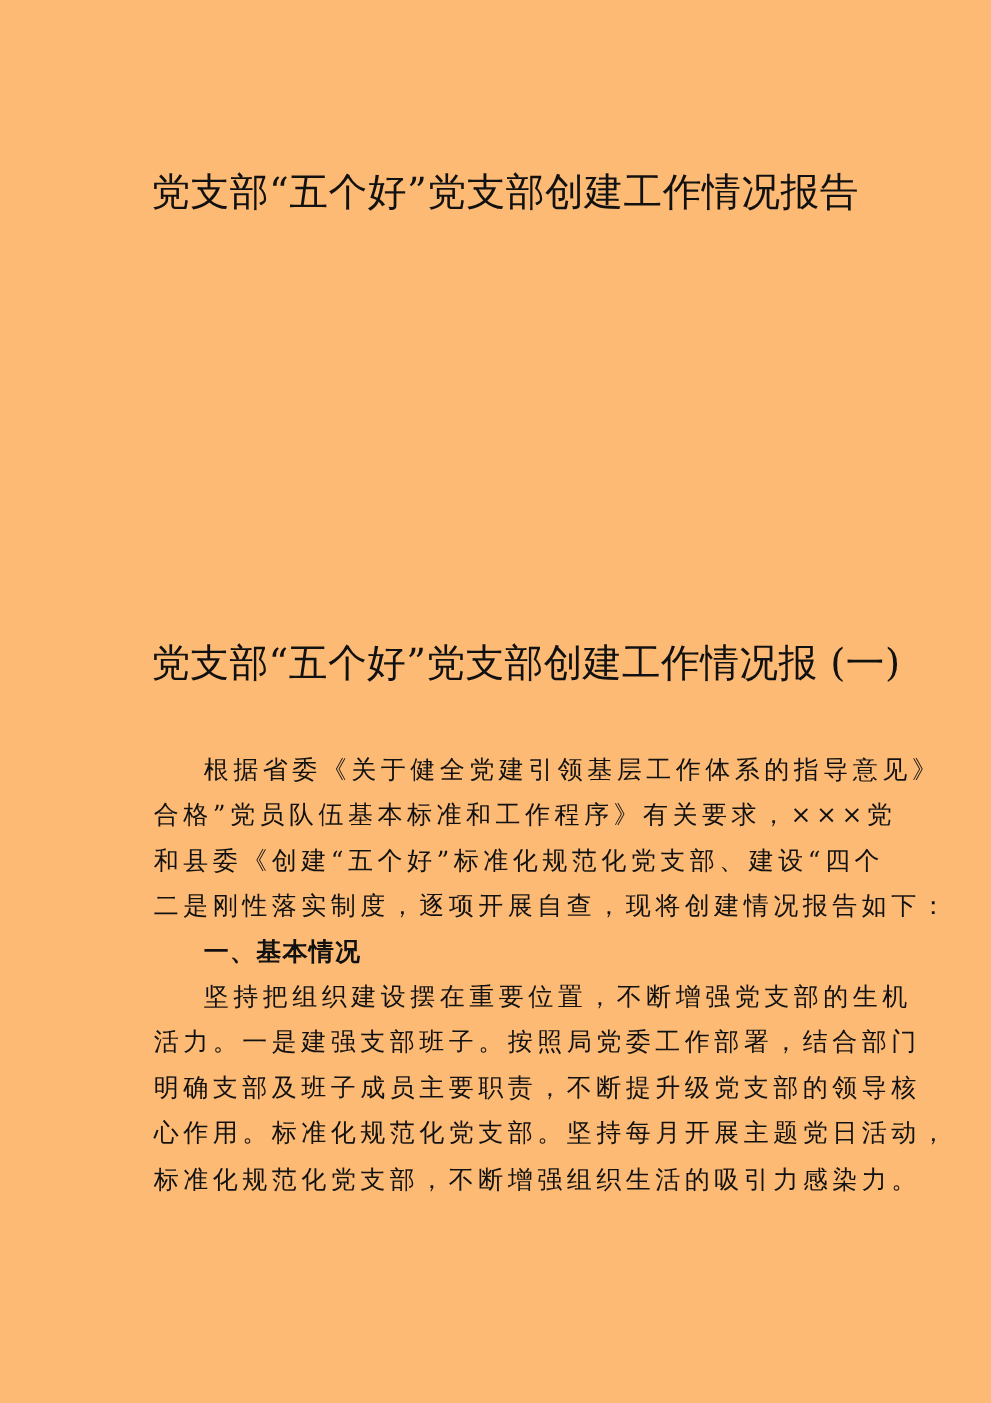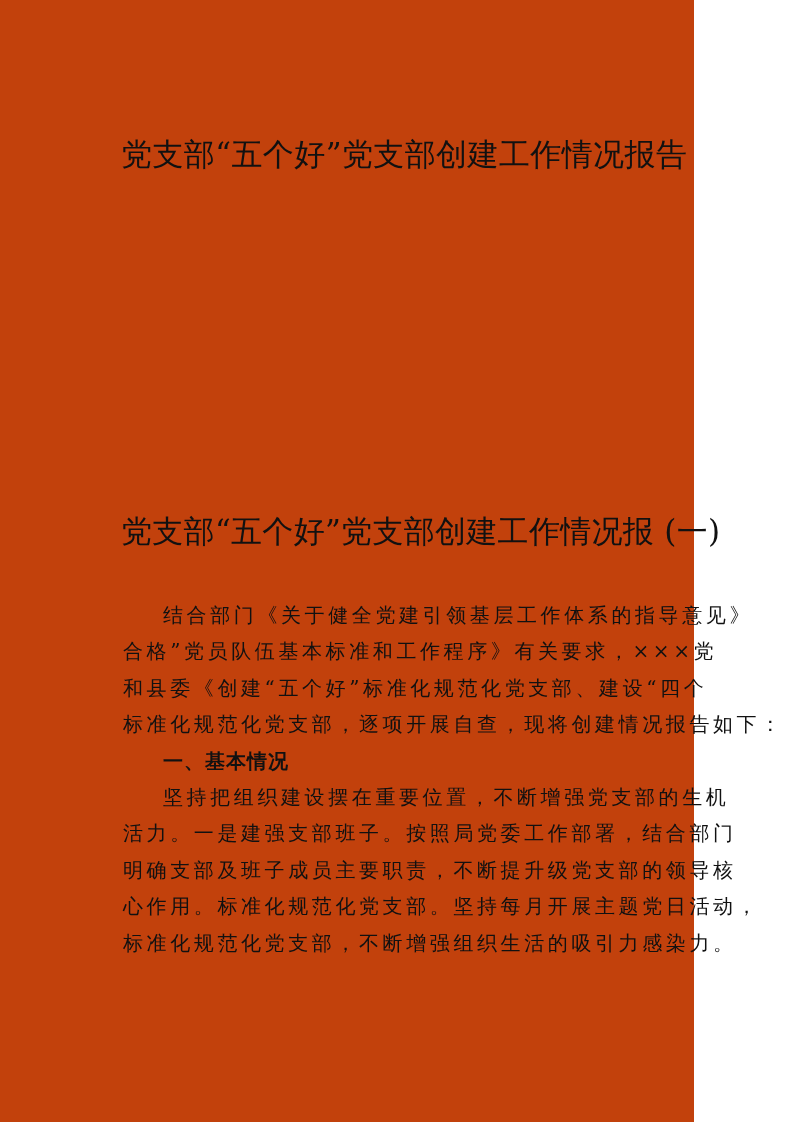--- a/index.html
+++ b/index.html
@@ -11,23 +11,23 @@
       width: 793px;
       height: 1122px;
       position: relative;
       overflow: hidden;
       font-family: "DejaVu Serif", "Liberation Serif", serif;
       color: #111111;
     }
     .page {
       position: absolute;
       left: 0; top: 0;
-      width: 694px;
+      width: 793px;
       height: 1122px;
-      background: #c2410c;
+      background: #fdba74;
     }
     .title {
       position: absolute;
       left: 121px;
       font-size: 31px;
       line-height: 40px;
       white-space: nowrap;
       font-weight: normal;
       letter-spacing: 0px;
       margin: 0;
@@ -58,24 +58,24 @@
 </head>
 <body>
 
 <div class="page">
 
   <h1 class="title title-main">党支部“五个好”党支部创建工作情况报告</h1>
 
   <h2 class="title title-sub">党支部“五个好”党支部创建工作情况报 (一)</h2>
 
   <div class="body-text" style="top:597px;">
-    <span class="line indent">结合部门《关于健全党建引领基层工作体系的指导意见》</span>
+    <span class="line indent">根据省委《关于健全党建引领基层工作体系的指导意见》</span>
     <span class="line">合格”党员队伍基本标准和工作程序》有关要求，×××党</span>
     <span class="line">和县委《创建“五个好”标准化规范化党支部、建设“四个</span>
-    <span class="line">标准化规范化党支部，逐项开展自查，现将创建情况报告如下：</span>
+    <span class="line">二是刚性落实制度，逐项开展自查，现将创建情况报告如下：</span>
     <span class="line indent heading">一、基本情况</span>
     <span class="line indent">坚持把组织建设摆在重要位置，不断增强党支部的生机</span>
     <span class="line">活力。一是建强支部班子。按照局党委工作部署，结合部门</span>
     <span class="line">明确支部及班子成员主要职责，不断提升级党支部的领导核</span>
     <span class="line">心作用。标准化规范化党支部。坚持每月开展主题党日活动，</span>
     <span class="line">标准化规范化党支部，不断增强组织生活的吸引力感染力。</span>
   </div>
 
 </div>
 

